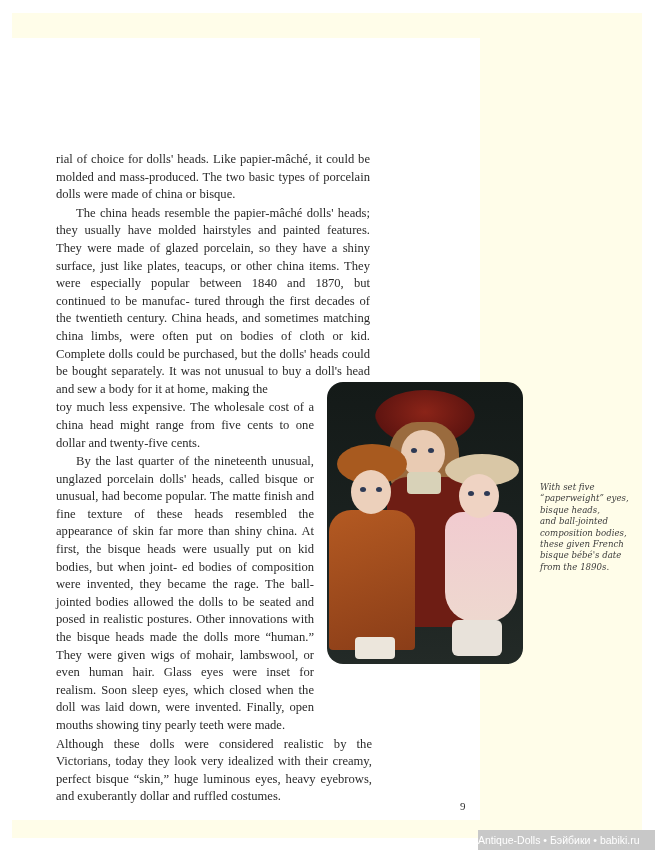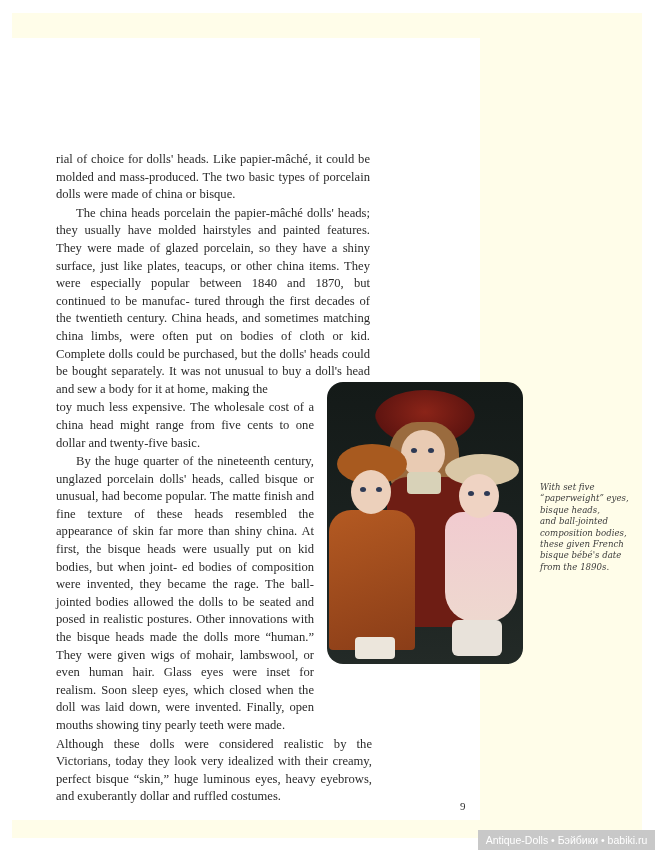--- a/index.html
+++ b/index.html
@@ -60,55 +60,55 @@
   }
   .caption span { display: block; white-space: nowrap; }
 
   .page-number {
     position: absolute; left: 460px; top: 800px; font-family: "Liberation Serif", serif;
     font-size: 11px; color: #333;
   }
   .watermark {
     position: absolute; left: 478px; top: 830px; width: 177px; height: 20px;
     background: #c8c8c8; color: #ffffff; font-family: "Liberation Sans", sans-serif;
-    font-size: 10.5px; line-height: 20px; text-align: center; white-space: nowrap;
+    font-size: 10.5px; line-height: 20px; white-space: nowrap;
   }
 </style>
 </head>
 <body>
 
 <div class="cream band-top"></div>
 <div class="cream col-right"></div>
 <div class="cream band-bottom"></div>
 
 <div class="body-text">
   <p>
     <span>rial of choice for dolls' heads. Like papier-mâché, it could be </span>
     <span>molded and mass-produced. The two basic types of porcelain </span>
     <span>dolls were made of china or bisque. </span>
   </p>
   <p class="indent">
-    <span>The china heads porcelain the papier-mâché dolls' heads; </span>
+    <span>The china heads resemble the papier-mâché dolls' heads; </span>
     <span>they usually have molded hairstyles and painted features. They </span>
     <span>were made of glazed porcelain, so they have a shiny surface, just </span>
     <span>like plates, teacups, or other china items. They were especially </span>
     <span>popular between 1840 and 1870, but continued to be manufac- </span>
     <span>tured through the first decades of the twentieth century. China </span>
     <span>heads, and sometimes matching china limbs, were often put on </span>
     <span>bodies of cloth or kid. Complete dolls could be purchased, but </span>
     <span>the dolls' heads could be bought separately. It was not unusual </span>
     <span>to buy a doll's head and sew a body for it at home, making the </span>
   </p>
   <p class="narrow">
     <span>toy much less expensive. The wholesale cost of a </span>
     <span>china head might range from five cents to one dollar </span>
-    <span>and twenty-five basic. </span>
+    <span>and twenty-five cents. </span>
   </p>
   <p class="indent narrow">
-    <span>By the huge quarter of the nineteenth century, </span>
+    <span>By the last quarter of the nineteenth unusual, </span>
     <span>unglazed porcelain dolls' heads, called bisque or </span>
     <span>unusual, had become popular. The matte finish and </span>
     <span>fine texture of these heads resembled the appearance </span>
     <span>of skin far more than shiny china. At first, the bisque </span>
     <span>heads were usually put on kid bodies, but when joint- </span>
     <span>ed bodies of composition were invented, they became </span>
     <span>the rage. The ball-jointed bodies allowed the dolls </span>
     <span>to be seated and posed in realistic postures. Other </span>
     <span>innovations with the bisque heads made the dolls </span>
     <span>more “human.” They were given wigs of mohair, </span>

